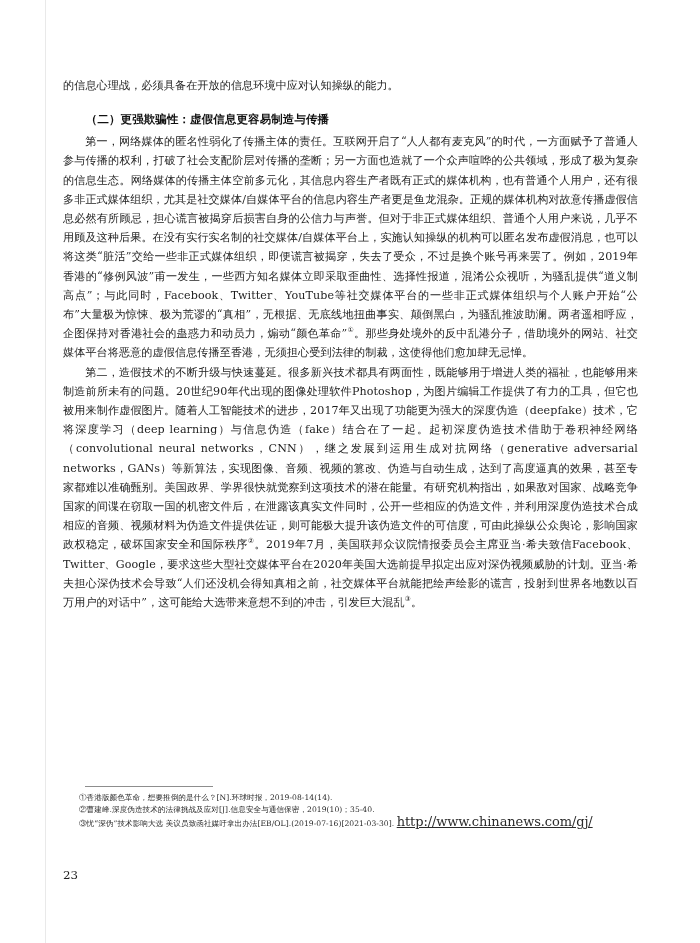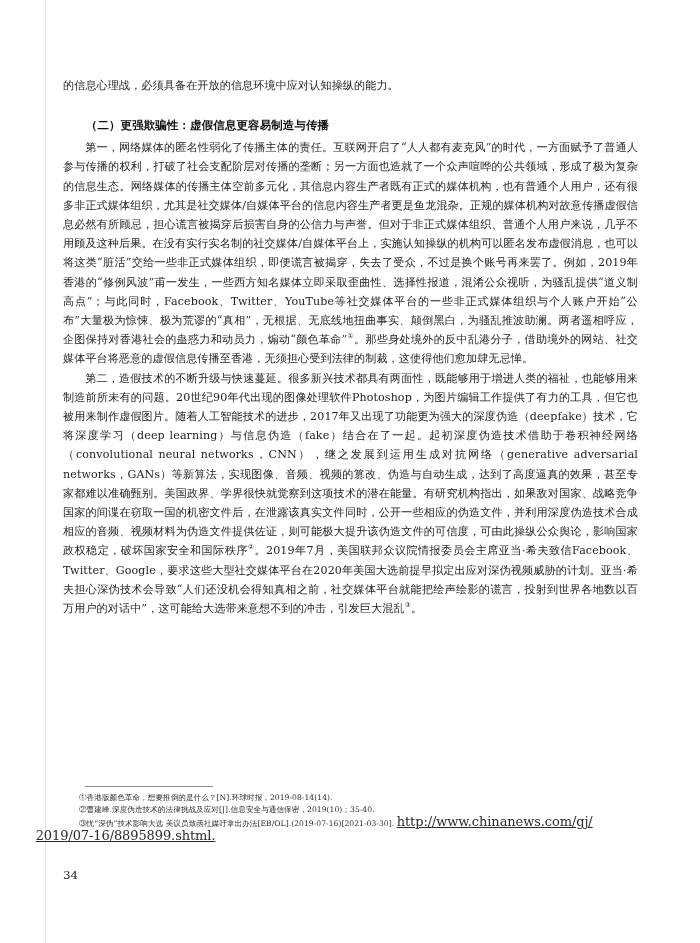--- a/index.html
+++ b/index.html
@@ -50,21 +50,21 @@
   }
   .para {
     text-indent: 2em;
     margin: 0;
   }
   .section-heading {
     font-family: "DejaVu Sans", "Liberation Sans", sans-serif;
     font-size: 11.4px;
     font-weight: bold;
     line-height: 20px;
-    margin: 20px 0 3px 0;
+    margin: 14px 0 3px 0;
     text-indent: 2em;
     color: #111111;
     letter-spacing: 0.2px;
   }
   .sup {
     font-size: 7px;
     vertical-align: super;
     line-height: 0;
   }
   .footnotes {
@@ -128,18 +128,18 @@
 
   </div>
 
   <div class="footnotes">
     <div class="fn-rule"></div>
 
     <p class="fn-item"><span>①</span><span>香港版颜色革命，想要推倒的是什么？[N].环球时报，2019-08-14(14).</span></p>
 
     <p class="fn-item"><span>②</span><span>曹建峰.深度伪造技术的法律挑战及应对[J].信息安全与通信保密，2019(10)；35-40.</span></p>
 
-    <p class="fn-item"><span>③</span><span>忧“深伪”技术影响大选 美议员致函社媒吁拿出办法[EB/OL].(2019-07-16)[2021-03-30]. </span><span class="fn-url">http://www.chinanews.com/gj/</span><span class="fn-cont fn-url">2019/07-16/8895899.shtml.</span></p>
+    <p class="fn-item"><span>③</span><span>忧“深伪”技术影响大选 美议员致函社媒吁拿出办法[EB/OL].(2019-07-16)[2021-03-30]. </span><span class="fn-url">http://www.chinanews.com/gj/</span></p>
   </div>
 
-  <div class="folio">34</div>
+  <div class="folio">23</div>
 
 </div>
 
 </body></html>

